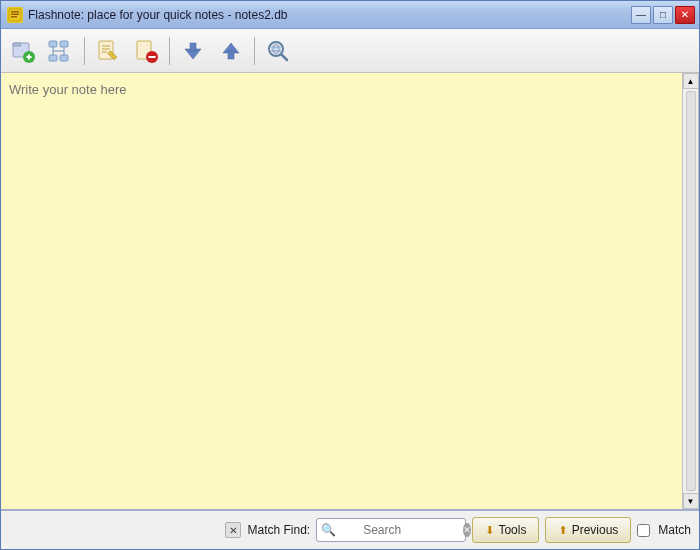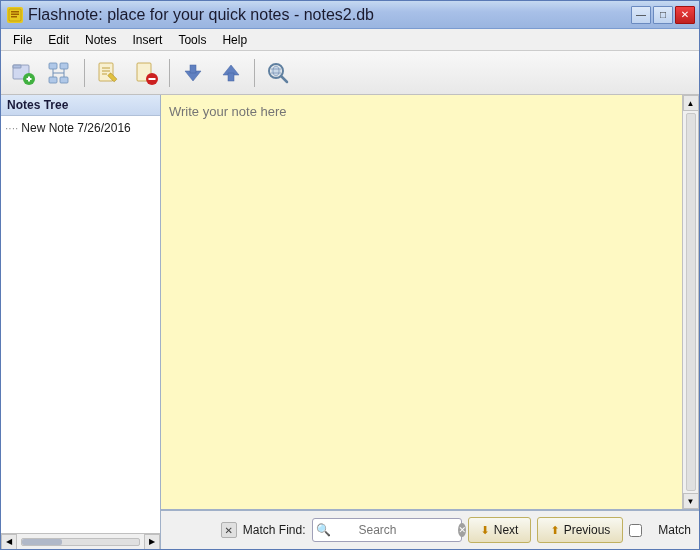--- a/index.html
+++ b/index.html
@@ -48,21 +48,21 @@
       border-radius: 2px;
       display: flex;
       align-items: center;
       justify-content: center;
       font-size: 10px;
       color: #6a4a00;
       font-weight: bold;
     }
 
     .title-text {
-      font-size: 16px;
+      font-size: 12px;
       color: #1a1a2e;
       font-weight: normal;
     }
 
     .title-bar-buttons {
       display: flex;
       gap: 2px;
     }
 
     .title-btn {
@@ -382,21 +382,21 @@
       align-items: center;
       justify-content: center;
       font-size: 10px;
       color: #404040;
       margin-left: auto;
     }
 
     .find-match-wrapper {
       display: flex;
       align-items: center;
-      gap: 16px;
+      gap: 8px;
     }
 
     .find-match-checkbox {
       width: 13px;
       height: 13px;
       border: 1px solid #a0a0a0;
       background: white;
       cursor: pointer;
     }
 
@@ -422,28 +422,20 @@
       </div>
       <span class="title-text">Flashnote: place for your quick notes - notes2.db</span>
     </div>
     <div class="title-bar-buttons">
       <button class="title-btn">—</button>
       <button class="title-btn">□</button>
       <button class="title-btn close">✕</button>
     </div>
   </div>
 
-  <div class="menu-bar">
-    <div class="menu-item">File</div>
-    <div class="menu-item">Edit</div>
-    <div class="menu-item">Notes</div>
-    <div class="menu-item">Insert</div>
-    <div class="menu-item">Tools</div>
-    <div class="menu-item">Help</div>
-  </div>
 
   <div class="toolbar">
 
     <button class="toolbar-btn" title="Add Note">
       <svg width="28" height="28" viewBox="0 0 28 28">
 
         <rect x="4" y="6" width="16" height="14" rx="1" fill="#d0d8f0" stroke="#8090b0" stroke-width="0.8"></rect>
         <rect x="4" y="6" width="8" height="3" rx="0.5" fill="#b0c0e0" stroke="#8090b0" stroke-width="0.8"></rect>
 
         <circle cx="20" cy="20" r="6" fill="#40b040"></circle>
@@ -513,37 +505,20 @@
 
         <ellipse cx="12" cy="12" rx="3" ry="5" fill="none" stroke="#8098b8" stroke-width="0.8"></ellipse>
         <line x1="7" y1="10" x2="17" y2="10" stroke="#8098b8" stroke-width="0.8"></line>
         <line x1="7" y1="14" x2="17" y2="14" stroke="#8098b8" stroke-width="0.8"></line>
       </svg>
     </button>
   </div>
 
   <div class="main-content">
 
-    <div class="notes-tree-panel">
-      <div class="panel-header">Notes Tree</div>
-      <div class="tree-content">
-        <div class="tree-item">
-          <span class="tree-dots">····</span>
-          <span>New Note 7/26/2016</span>
-        </div>
-      </div>
-
-      <div class="tree-scrollbar">
-        <div class="scrollbar-arrow">◀</div>
-        <div class="scrollbar-track">
-          <div class="scrollbar-thumb"></div>
-        </div>
-        <div class="scrollbar-arrow">▶</div>
-      </div>
-    </div>
 
     <div class="note-editor-panel">
       <div class="note-textarea-wrapper">
         <textarea class="note-textarea" placeholder="Write your note here" style=""></textarea>
         
         <div class="note-scrollbar-v">
           <div class="scrollbar-arrow-v">▲</div>
           <div class="scrollbar-track-v"></div>
           <div class="scrollbar-arrow-v">▼</div>
         </div>
@@ -553,21 +528,21 @@
         <div class="find-close-btn">✕</div>
         <span class="find-label">Match Find:</span>
         <div class="find-input-wrapper">
           <span class="find-search-icon">🔍</span>
           <input class="find-input" type="text" placeholder="Search" style="">
           <button class="find-clear-btn">✕</button>
         </div>
 
         <button class="find-nav-btn">
           <span class="find-arrow-icon">⬇</span>
-          <span>Next</span>
+          <span>Tools</span>
         </button>
 
         <button class="find-nav-btn">
           <span class="find-arrow-icon">⬆</span>
           <span>Previous</span>
         </button>
 
         <div class="find-match-wrapper">
           <input type="checkbox" class="find-match-checkbox" style="">
           <span class="find-match-label">Match</span>

